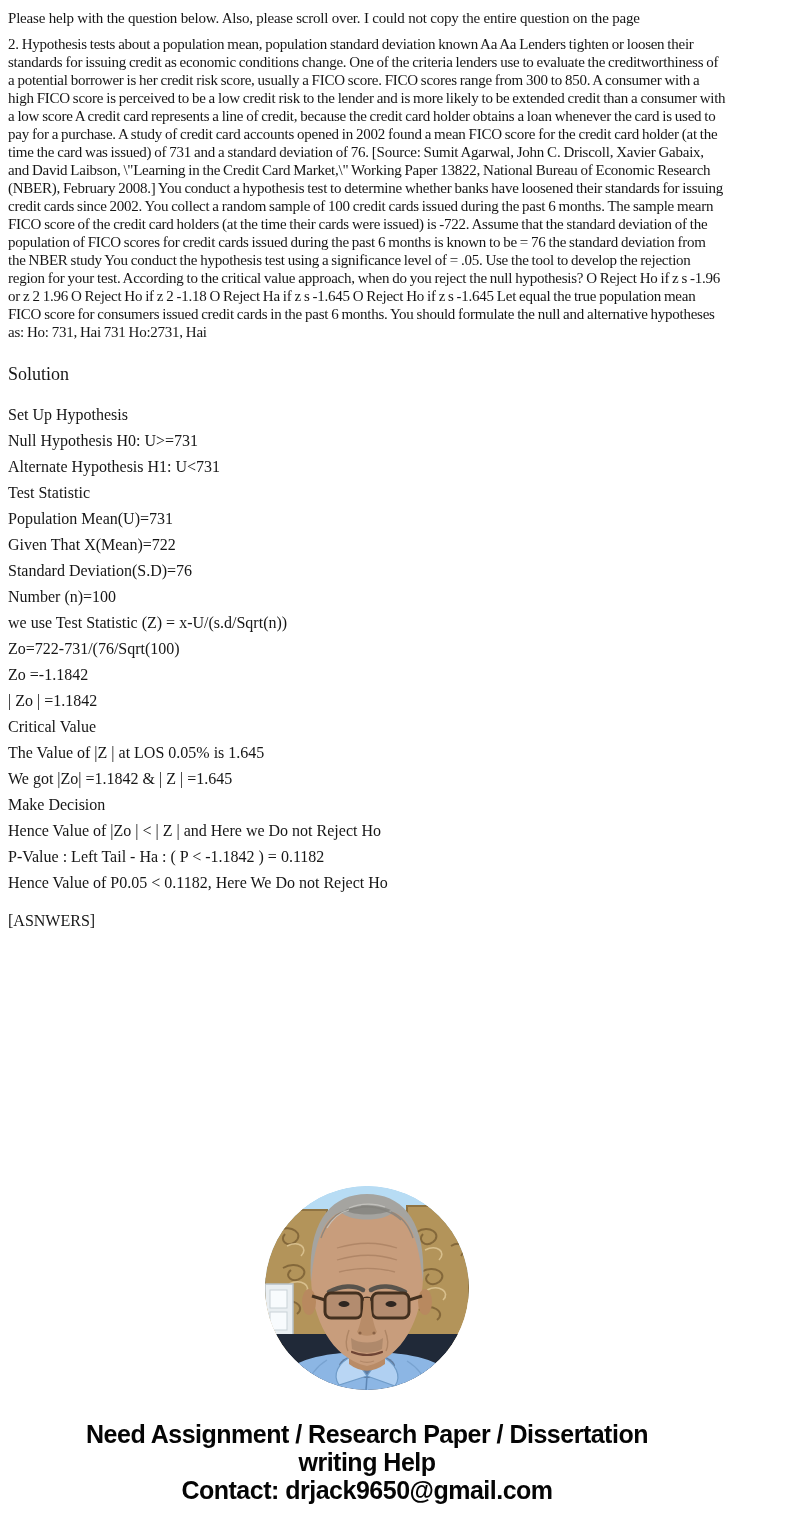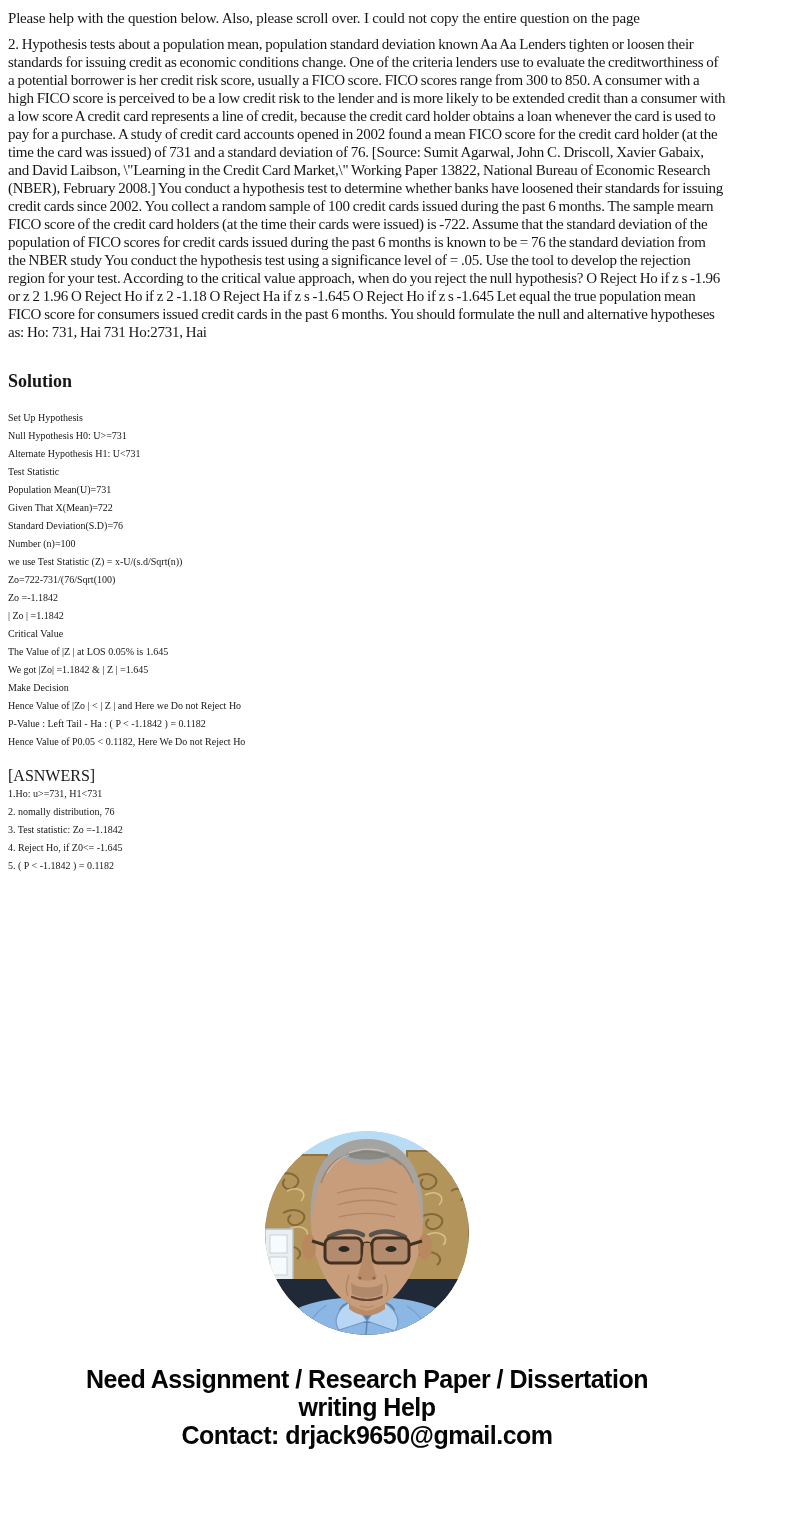--- a/index.html
+++ b/index.html
@@ -20,28 +20,28 @@
     letter-spacing: -0.2px;
   }
   .question-text {
     margin-top: 8px;
     font-size: 15px;
     line-height: 18px;
     letter-spacing: -0.25px;
     word-spacing: -0.5px;
   }
   .solution-heading {
-    margin-top: 30px;
+    margin-top: 23px;
     font-size: 18px;
-    font-weight: 700;
+    font-weight: 400;
     line-height: 20px;
   }
   .text-block {
-    font-size: 10px;
-    line-height: 18px;
+    font-size: 16px;
+    line-height: 26px;
     white-space: pre-line;
   }
   .solution-body { margin-top: 18px; }
   .answers-heading {
     margin-top: 16px;
     font-size: 16px;
     line-height: 18px;
   }
   .answers-body { margin-top: 0; }
   .photo-wrap {
@@ -94,25 +94,20 @@
 Critical Value
 The Value of |Z | at LOS 0.05% is 1.645
 We got |Zo| =1.1842 &amp; | Z | =1.645
 Make Decision
 Hence Value of |Zo | &lt; | Z | and Here we Do not Reject Ho
 P-Value : Left Tail - Ha : ( P &lt; -1.1842 ) = 0.1182
 Hence Value of P0.05 &lt; 0.1182, Here We Do not Reject Ho</div>
 
   <div class="text-block answers-heading">[ASNWERS]</div>
 
-  <div class="text-block answers-body">1.Ho: u&gt;=731, H1&lt;731
-2. nomally distribution, 76
-3. Test statistic: Zo =-1.1842
-4. Reject Ho, if Z0&lt;= -1.645
-5. ( P &lt; -1.1842 ) = 0.1182</div>
 
   <div class="photo-wrap">
     <svg class="avatar-circle" viewBox="0 0 204 204" xmlns="http://www.w3.org/2000/svg" role="img">
       <defs>
         <clipPath id="pc">
             <circle cx="102" cy="102" r="102"></circle>
           </clipPath>
       </defs>
       <g clip-path="url(#pc)">
 

